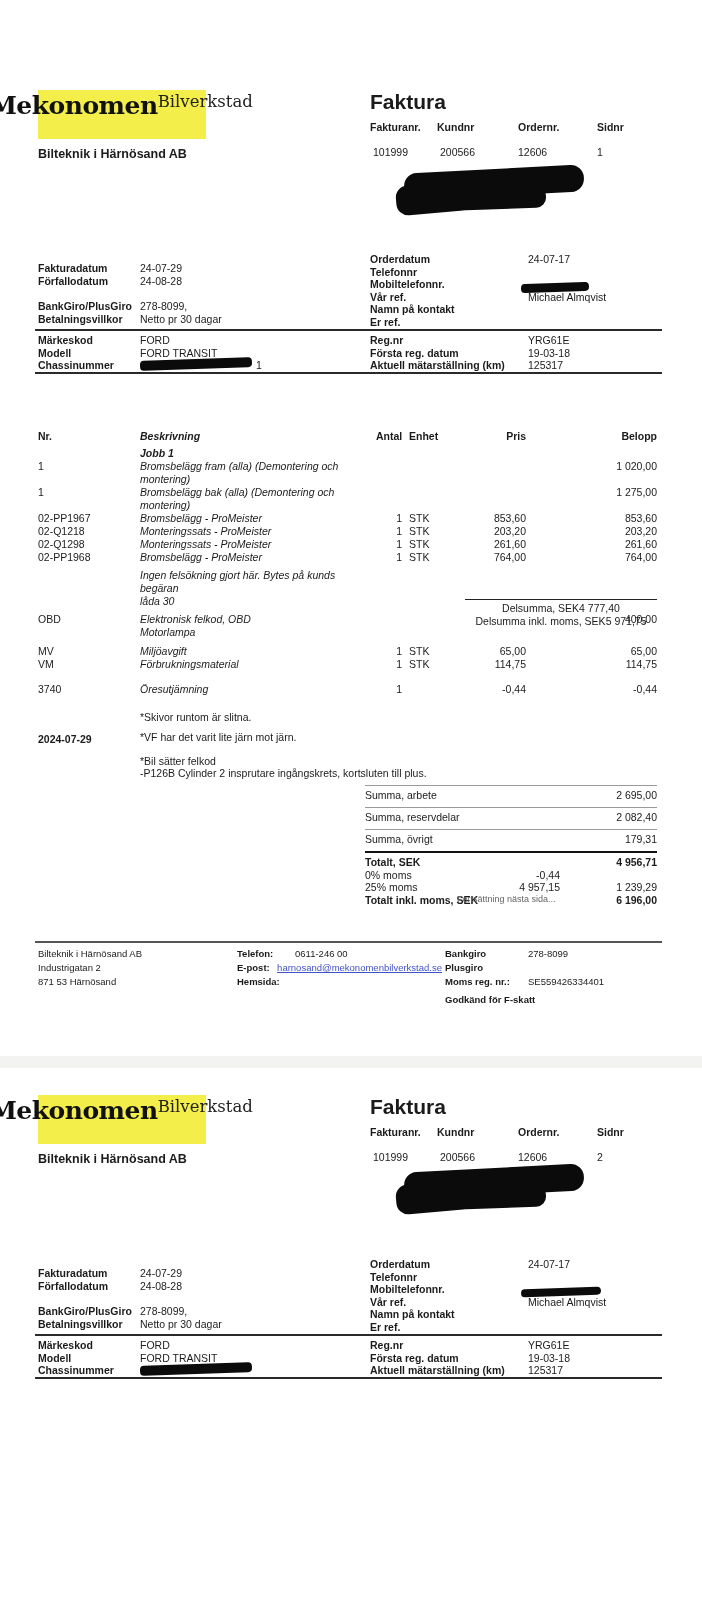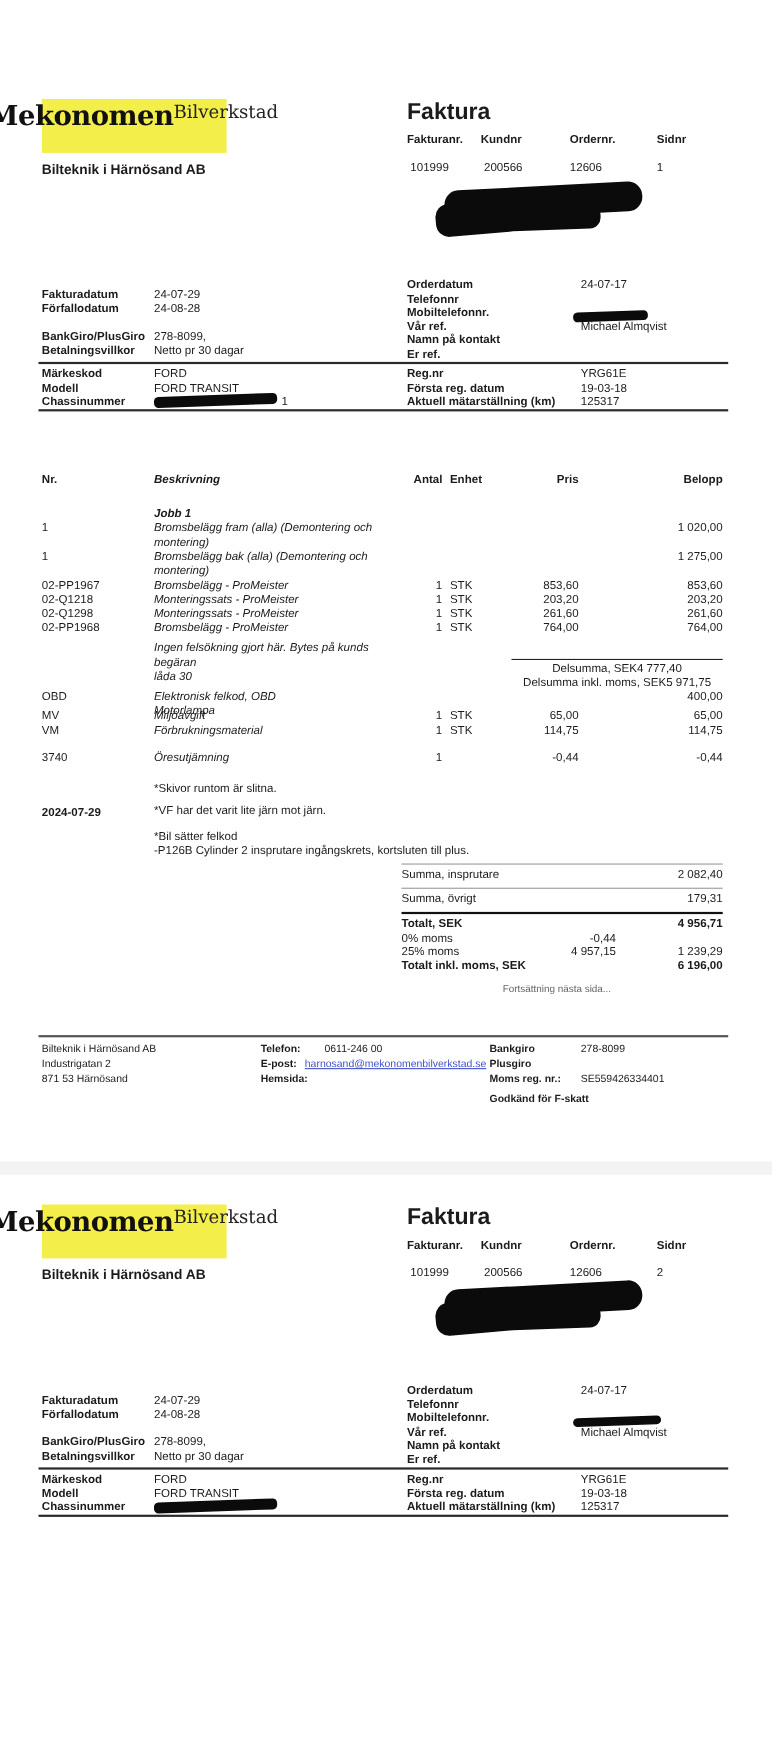--- a/index.html
+++ b/index.html
@@ -47,21 +47,21 @@
   .itable-row {
     display:grid;
     grid-template-columns:102px 236px 26px 46px 78px 131px;
     line-height:13px;
   }
   .itable-row .c-desc { white-space:pre-line;font-style:italic; }
   .itable-row .c-antal { text-align:right; }
   .itable-row .c-enhet { padding-left:7px; }
   .itable-row .c-pris { text-align:right; }
   .itable-row .c-belopp { text-align:right; }
-  .itable-head { font-weight:bold; margin-bottom:18px; }
+  .itable-head { font-weight:bold; margin-bottom:4px; }
   .itable-row.bold .c-desc { font-weight:bold; }
   .itable-row.spaced { margin-top:5px; }
 
   .delsumma { width:192px; border-top:1.5px solid #222; padding-top:2px; }
   .delsumma .drow { display:flex; justify-content:center; line-height:13px; }
 
   
   .summary { width:292px; }
   .srow {
     display:flex; justify-content:space-between;
@@ -355,21 +355,25 @@
   </div>
 
   <div class="abs" style="left:140px; top:711px;">*Skivor runtom är slitna.</div>
   <div class="abs b" style="left:38px; top:733px;">2024-07-29</div>
   <div class="abs" style="left:140px; top:731px;">*VF har det varit lite järn mot järn.</div>
   <div class="abs" style="left:140px; top:755px;">*Bil sätter felkod</div>
   <div class="abs" style="left:140px; top:767px;">-P126B Cylinder 2 insprutare ingångskrets, kortsluten till plus.</div>
 
   <div class="abs summary" style="left:365px; top:785px;">
     <div class="srow">
-        <span>Summa, insprutare</span>
+        <span>Summa, arbete</span>
+        <span>2 695,00</span>
+      </div>
+    <div class="srow">
+        <span>Summa, reservdelar</span>
         <span>2 082,40</span>
       </div>
     <div class="srow">
         <span>Summa, övrigt</span>
         <span>179,31</span>
       </div>
     <div class="totals">
       <div class="trow b">
           <span>Totalt, SEK</span>
           <span class="basis"></span>

